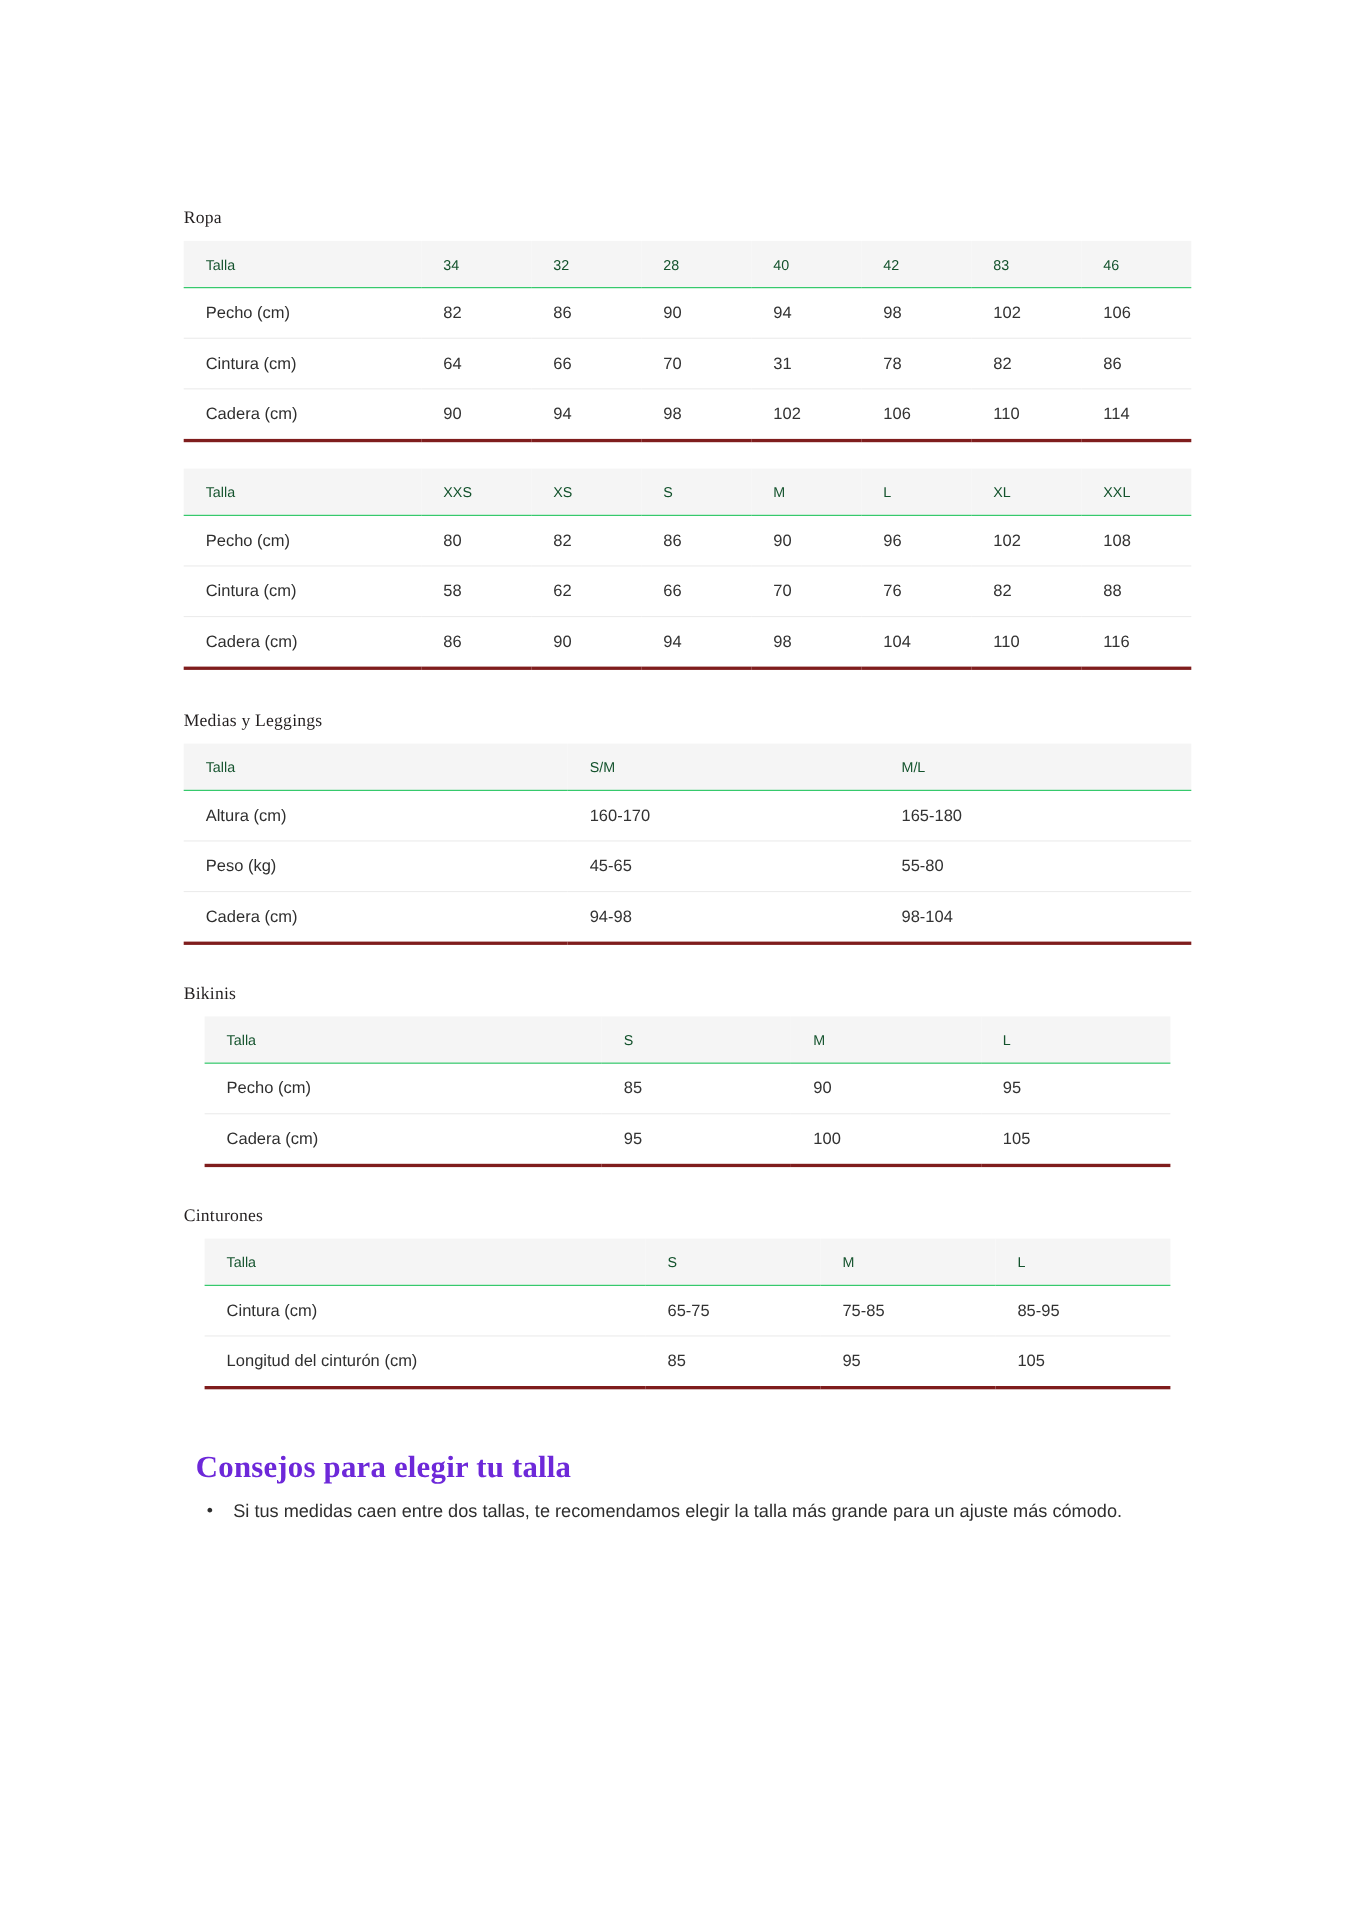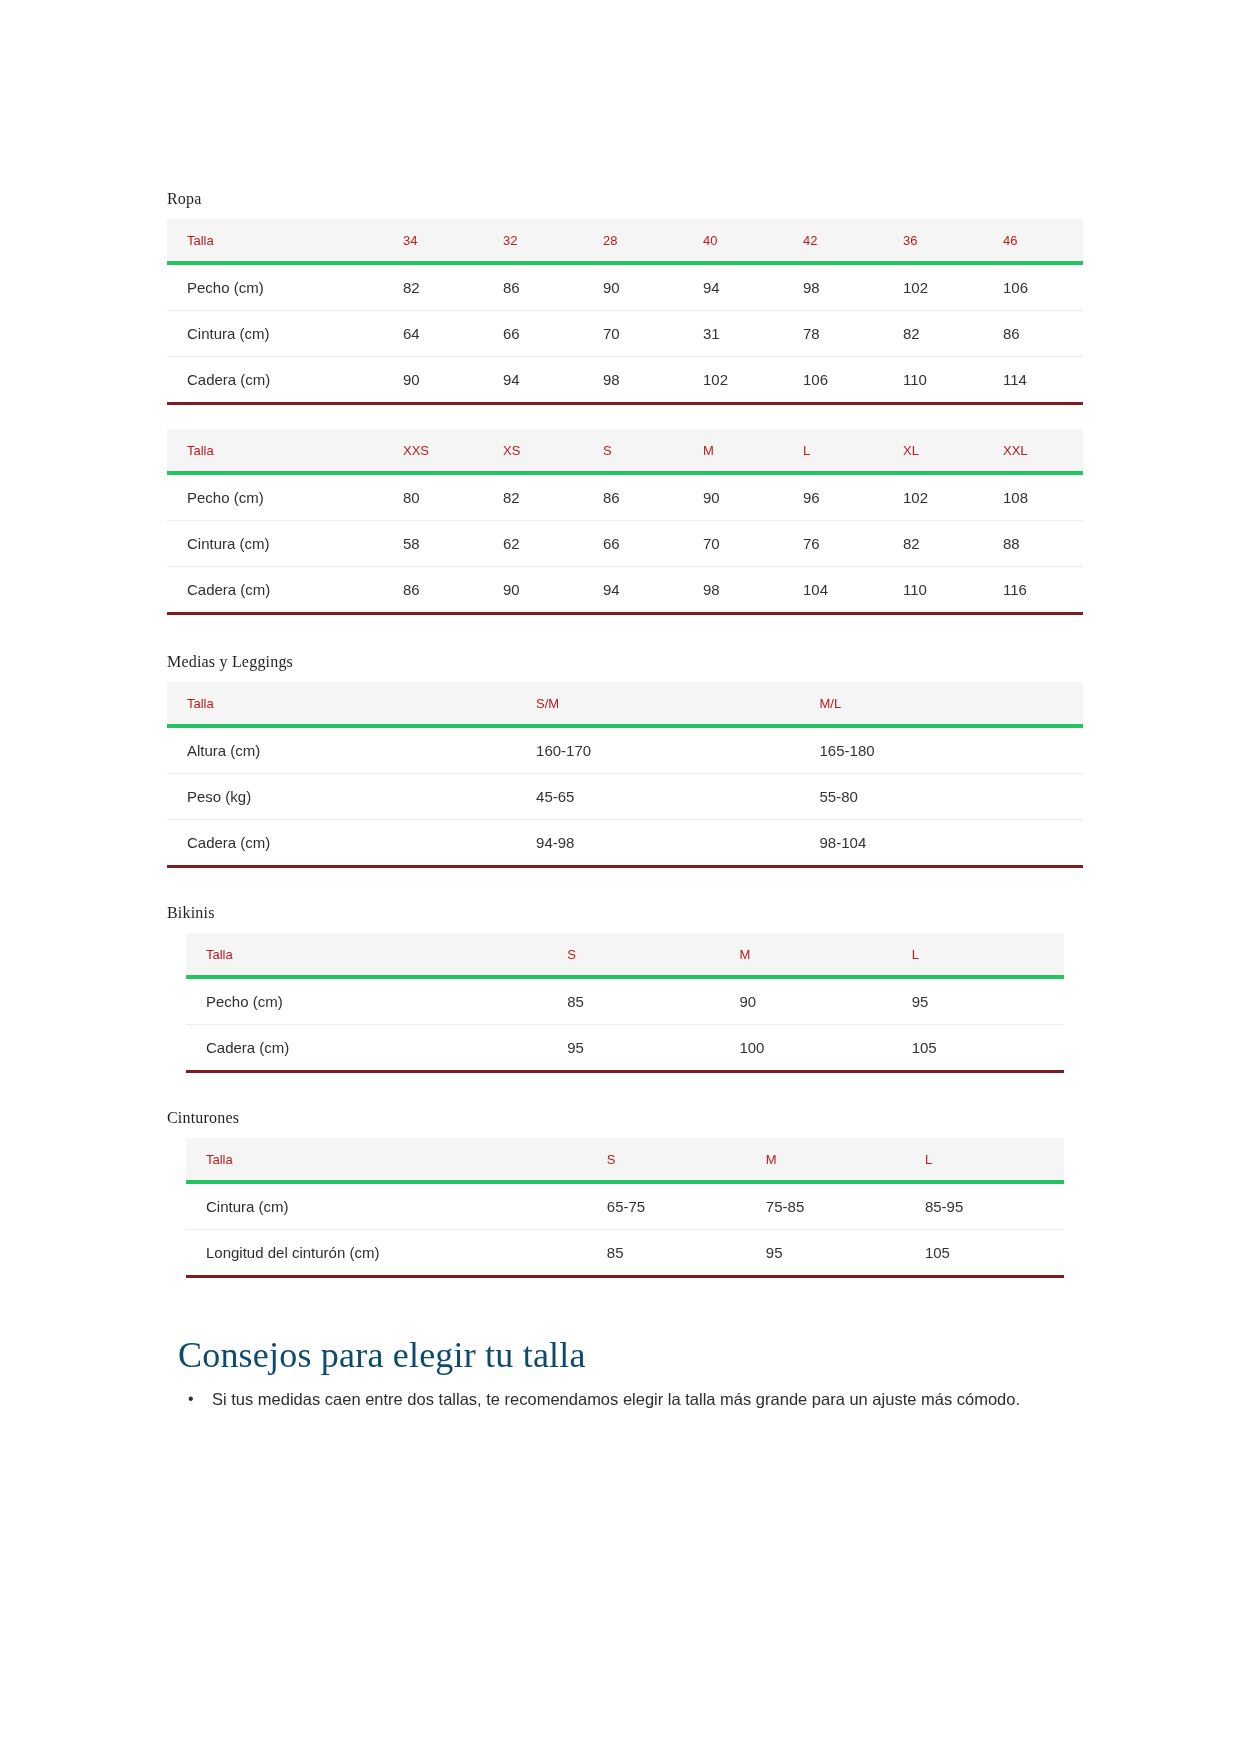--- a/index.html
+++ b/index.html
@@ -41,24 +41,24 @@
     font-weight: 400;
     vertical-align: middle;
   }
   .tbl {
     font-size: 15px;
     color: #3b3b3b;
   }
   .tbl thead td {
     background: #f5f5f5;
     font-size: 13px;
-    color: #b91c1c;
+    color: #14532d;
     height: 42px;
     padding: 0 0 0 20px;
-    border-bottom: 4px solid #22c55e;
+    border-bottom: 1px solid #22c55e;
   }
   .tbl tbody td {
     height: 45px;
     padding: 0 0 0 20px;
     border-bottom: 1px solid #ececec;
     font-size: 15px;
     color: #333333;
   }
   .tbl tbody tr:last-child td {
     border-bottom: 3px solid #7f1d1d;
@@ -96,23 +96,23 @@
   .block-cinturones .section-title { margin-left: -19px; }
 
   
   .tips {
     margin-left: 178px;
     width: 905px;
     margin-top: 56px;
   }
   .tips h2 {
     font-family: "Liberation Serif", serif;
-    font-size: 36px;
-    font-weight: 400;
-    color: #0c4a6e;
+    font-size: 28px;
+    font-weight: 700;
+    color: #6d28d9;
     margin: 0 0 10px 0;
     letter-spacing: 0.2px;
   }
   .tips ul {
     list-style: none;
     margin: 0;
     padding: 0;
   }
   .tips li {
     position: relative;
@@ -160,21 +160,21 @@
           <col class="cx">
       </colgroup>
       <thead>
         <tr>
           <td>Talla</td>
           <td>34</td>
           <td>32</td>
           <td>28</td>
           <td>40</td>
           <td>42</td>
-          <td>36</td>
+          <td>83</td>
           <td>46</td>
         </tr>
       </thead>
       <tbody>
         <tr>
           <td class="label">Pecho (cm)</td>
           <td>82</td>
           <td>86</td>
           <td>90</td>
           <td>94</td>

